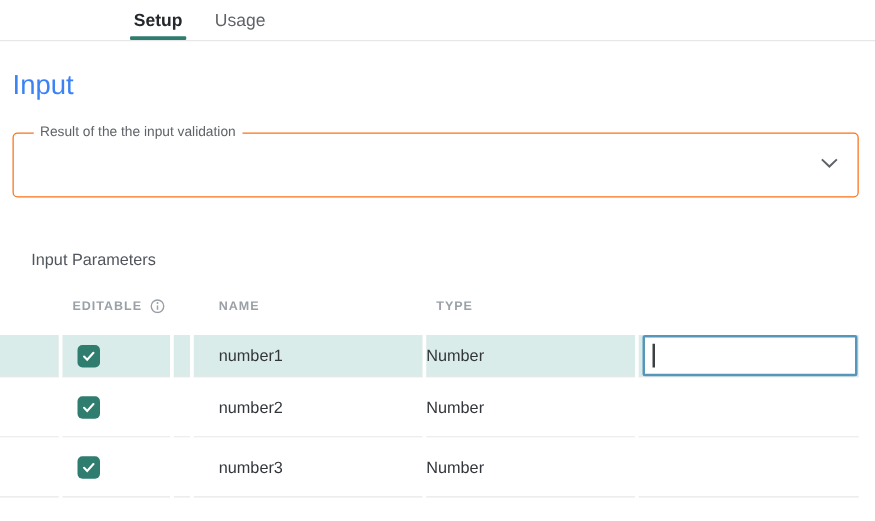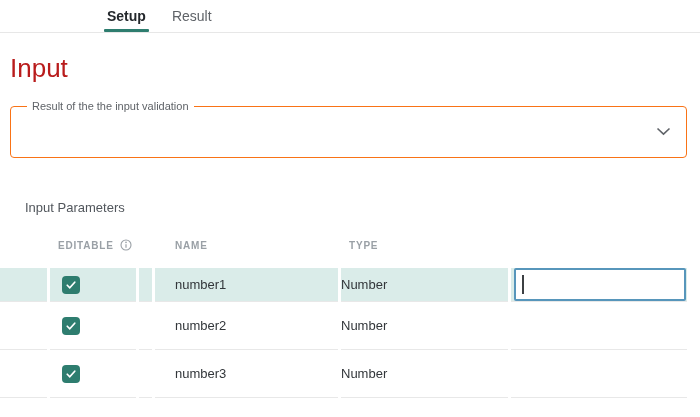--- a/index.html
+++ b/index.html
@@ -9,22 +9,22 @@
   
   .tabbar { height: 33px; border-bottom: 1px solid #e7e7e7; display: flex;
     align-items: stretch; padding-left: 104px; gap: 20px; }
   .tab { display: flex; align-items: center; padding: 0 3px; position: relative;
     font-size: 14px; color: #5f6368; cursor: pointer; }
   .tab.active { color: #24282c; font-weight: bold; }
   .tab.active .tab-underline { position: absolute; left: 0; right: 0; bottom: 0;
     height: 3px; background: #2e7d6f; border-radius: 1px; }
 
   
-  .page-title { margin: 22px 4px 0 10px; font-size: 26px; line-height: 26px;
-    font-weight: 400; color: #b91c1c; }
+  .page-title { margin: 22px 4px 0 10px; font-size: 22px; line-height: 26px;
+    font-weight: 400; color: #3b82f6; }
 
   
   .select-field { position: relative; margin: 25px 13px 0 10px; height: 52px;
     border: 1px solid #f97316; border-radius: 4px; cursor: pointer; text-decoration: underline; }
   .select-label { position: absolute; top: -7px; left: 16px; background: #ffffff;
     padding: 0 5px; font-size: 11px; line-height: 13px; color: #5f6368; white-space: nowrap; }
   .select-value { position: absolute; left: 12px; top: 0; line-height: 38px;
     font-size: 14px; color: #1f2328; }
   .select-chevron { position: absolute; right: 15px; top: 15px; width: 15px; height: 9px; }
 
@@ -68,21 +68,21 @@
 </style>
 </head>
 <body>
 
 <div class="tabbar">
   <div class="tab active">
     <span>Setup</span>
     <span class="tab-underline"></span>
   </div>
   <div class="tab">
-    <span>Result</span>
+    <span>Usage</span>
   </div>
 </div>
 
 <h1 class="page-title">Input</h1>
 
 <div class="select-field">
   <span class="select-label">Result of the the input validation</span>
   <span class="select-chevron">
     <svg width="15" height="9" viewBox="0 0 15 9">
       <polyline points="1.5,1.5 7.5,7.2 13.5,1.5" fill="none" stroke="#5f6368" stroke-width="1.6"></polyline>

